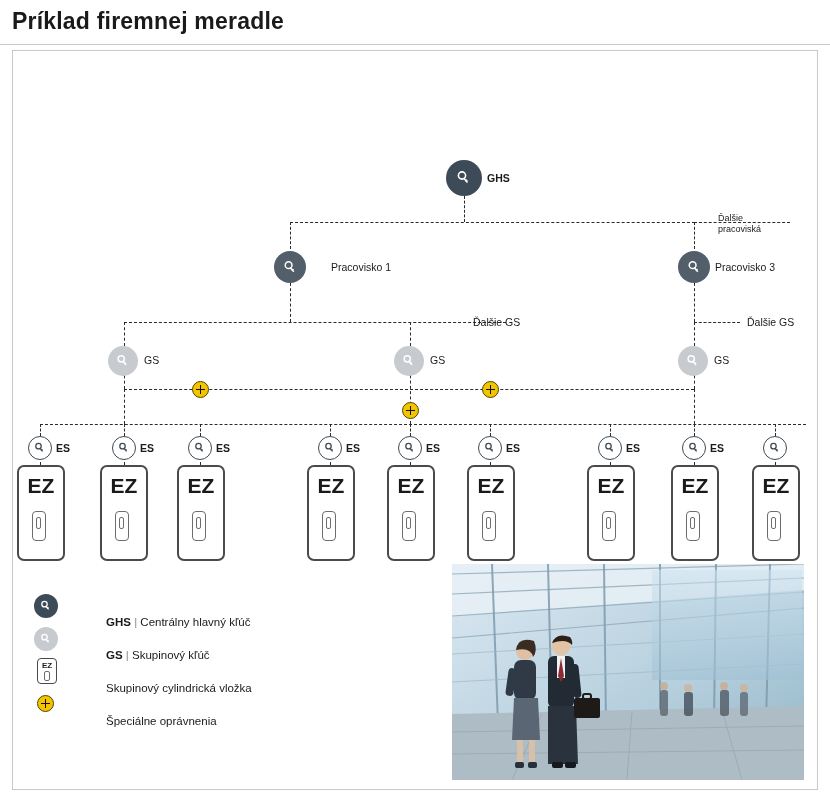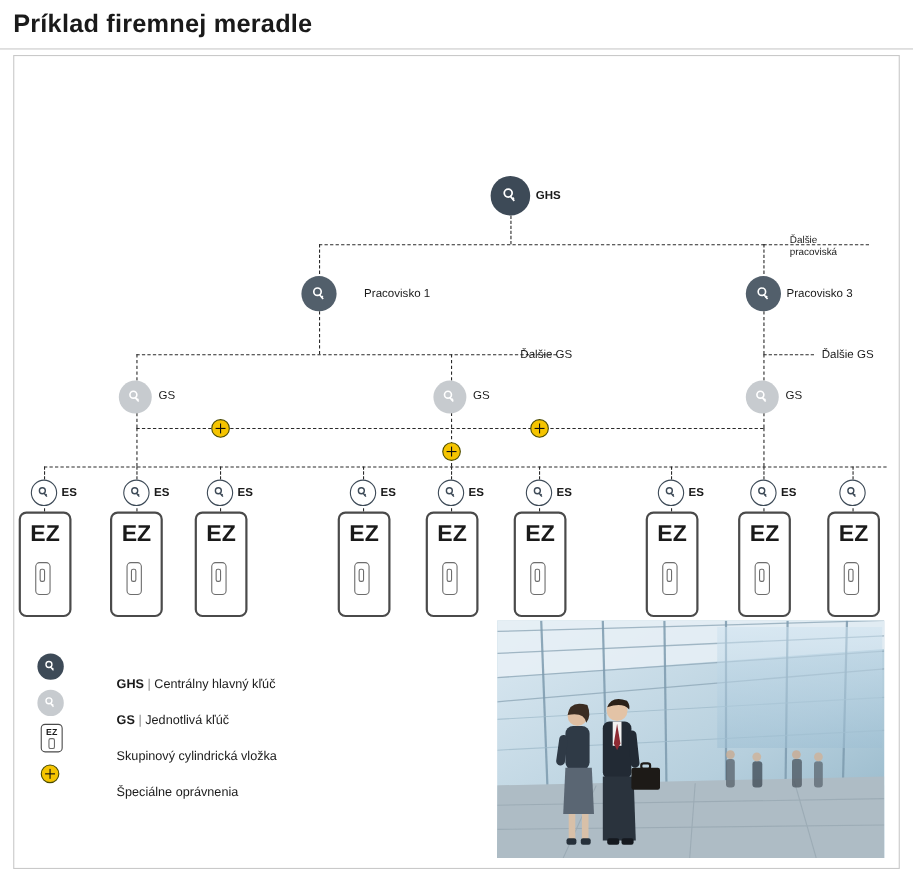--- a/index.html
+++ b/index.html
@@ -494,21 +494,21 @@
       <div class="legend-icon keynode k-grey" style="position:absolute; width:24px; height:24px;">
         <svg width="12" height="12" viewBox="0 0 16 16">
           <circle cx="6" cy="5.5" r="3.6" fill="none" stroke="#ffffff" stroke-width="1.7"></circle>
           <path d="M7.6 8 L11.5 12.6" stroke="#ffffff" stroke-width="1.7" fill="none"></path>
           <path d="M9.6 11.2 L11.2 9.8" stroke="#ffffff" stroke-width="1.7" fill="none"></path>
         </svg>
       </div>
       <div class="legend-text">
         <b>GS</b>
         <span class="legend-sep">|</span>
-        <span>Jednotlivá kľúč</span>
+        <span>Skupinový kľúč</span>
       </div>
     </div>
 
 
     <div class="legend-row">
       <div class="legend-ez">
         <div class="legend-ez-text">EZ</div>
         <div class="legend-ez-handle"></div>
       </div>
       <div class="legend-text">Skupinový cylindrická vložka</div>

